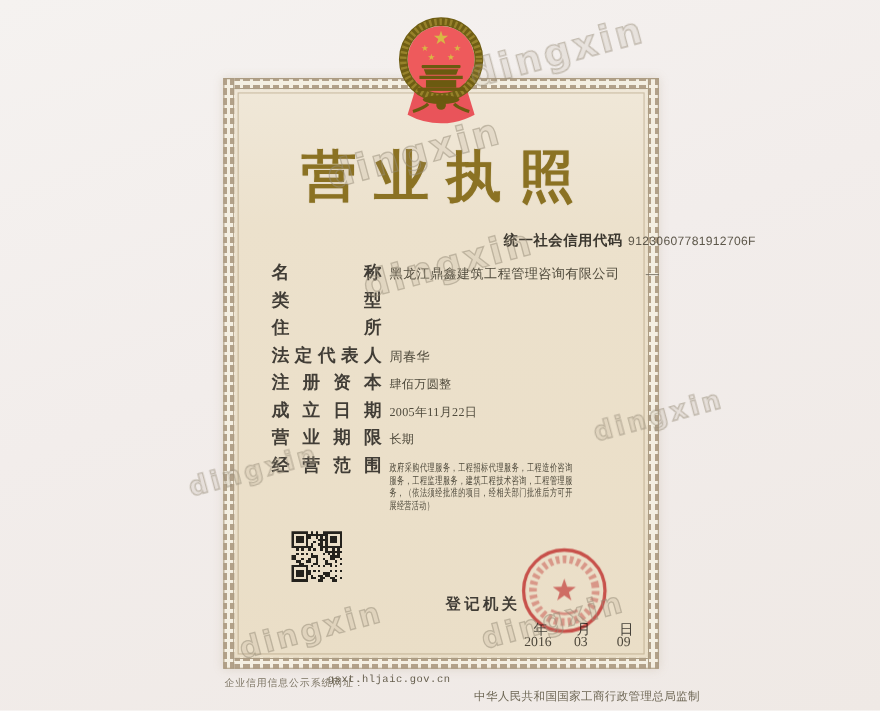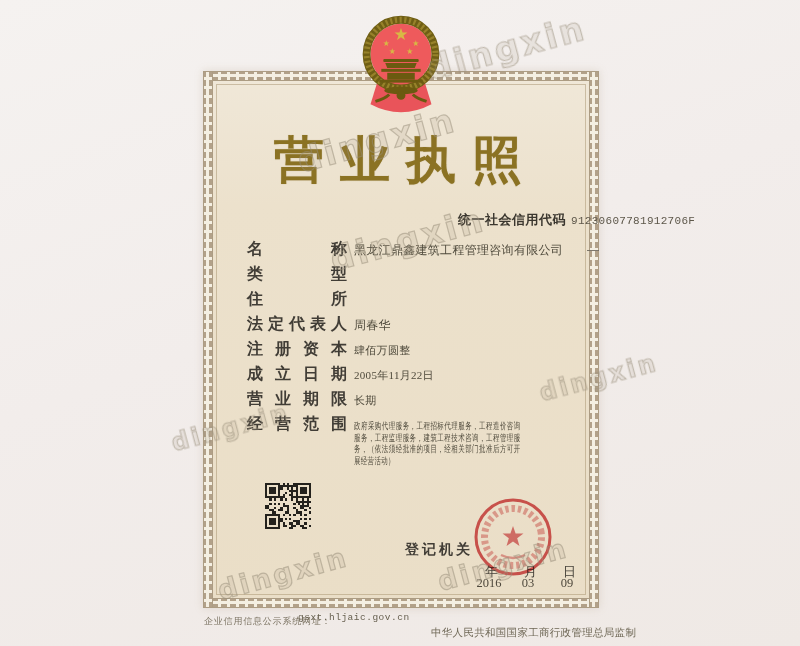--- a/index.html
+++ b/index.html
@@ -40,21 +40,21 @@
     position:absolute;left:0;right:0;top:56px;text-align:center;
     font-size:50px;font-weight:bold;color:#8b7223;letter-spacing:16px;margin-left:10px;
     text-shadow:0 0 1px rgba(120,95,25,.4);
     font-family:"Liberation Sans","DejaVu Sans",sans-serif;
   }
 
   
   .credit{position:absolute;left:221px;top:139px;white-space:nowrap;z-index:4;}
   .credit .lbl{font-weight:bold;font-size:13px;color:#3b372f;letter-spacing:.5px;margin-left:34px;}
   .credit .code{font-size:11px;color:#5d574a;margin-left:5px;letter-spacing:.3px;
-    font-family:Liberation Mono, monospace;}
+    font-family:Liberation Sans, sans-serif;}
 
   
   .rows{position:absolute;left:44px;top:168px;width:352px;z-index:3;}
   .row{display:flex;align-items:baseline;height:25px;}
   .row:last-child{height:auto;}
   .lab{width:100px;flex:none;font-weight:bold;font-size:16px;color:#413d36;line-height:19px;}
   .justify-chars{display:flex;justify-content:space-between;}
   .val{margin-left:7px;font-size:11px;color:#4f4a3c;line-height:14px;letter-spacing:.3px;
     font-family:"Liberation Serif","DejaVu Serif",serif;white-space:nowrap;}
   .val-name{font-size:12px;}

